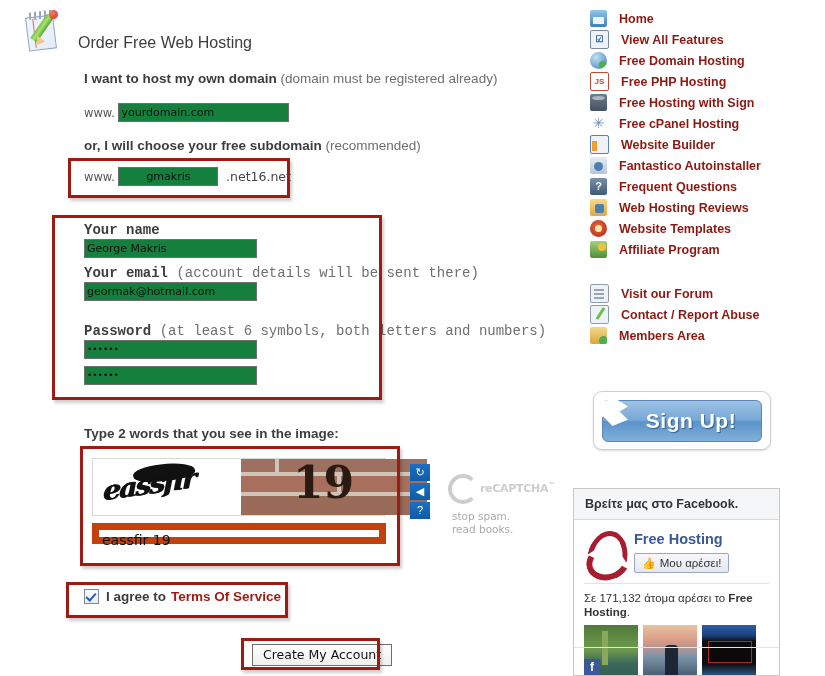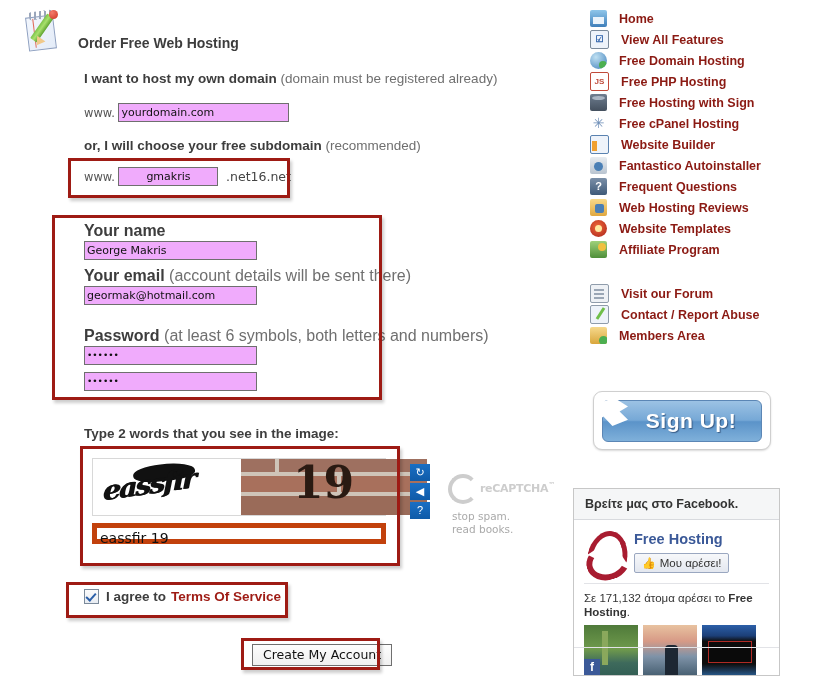--- a/index.html
+++ b/index.html
@@ -80,42 +80,42 @@
   }
   #notepad-icon .eraser {
     position: absolute;
     left: 27px; top: 2px;
     width: 9px; height: 9px;
     background: radial-gradient(circle at 35% 30%, #f47b6b, #cc3322);
     border-radius: 50%;
   }
   #page-title {
     margin-left: 10px;
-    font-size: 14px;
-    font-weight: bold;
+    font-size: 16px;
+    font-weight: normal;
     color: #3d3d3d;
     margin-top: 24px;
   }
 
   .section-head {
     font-size: 13.5px;
     color: #3d3d3d;
   }
   .section-head b { font-weight: bold; }
   .section-head .muted { font-weight: normal; color: #6f6f6f; }
 
   .txt-input {
     border: 1px solid #6f6f6f;
     height: 15px;
     line-height: 15px;
     padding: 1px 2px;
     font-family: "DejaVu Sans", sans-serif;
     font-size: 11px;
     color: #111;
-    background: #f0abfc;
+    background: #15803d;
     box-sizing: content-box;
     display: inline-block;
     vertical-align: middle;
   }
   .www-label {
     font-family: "DejaVu Sans", sans-serif;
     font-size: 11.5px;
     color: #555;
     vertical-align: middle;
   }
@@ -139,25 +139,26 @@
 
   #own-domain-head { position: absolute; left: 84px; top: 71px; text-align: center; }
   #own-domain-row  { position: absolute; left: 84px; top: 103px; }
   #subdomain-head  { position: absolute; left: 84px; top: 138px; }
   #subdomain-row   { position: absolute; left: 84px; top: 167px; }
 
   #redbox-subdomain { left: 68px; top: 158px; width: 222px; height: 40px; }
 
   #details-block { position: absolute; left: 84px; top: 222px; }
   .field-label {
-    font-size: 16px;
+    font-size: 14px;
     color: #3d3d3d;
     font-weight: bold;
     display: block;
     margin-bottom: 1px;
+    font-family: Liberation Mono, monospace;
   }
   .field-label .muted { font-weight: normal; color: #6f6f6f; }
   .field-gap { height: 10px; }
   #redbox-details { left: 52px; top: 215px; width: 330px; height: 185px; }
 
   #captcha-head { position: absolute; left: 84px; top: 426px; }
   #captcha-panel {
     position: absolute;
     left: 92px; top: 458px;
     width: 296px;
@@ -233,21 +234,21 @@
     font-size: 44px;
     color: #2a1a12;
     z-index: 2;
     filter: blur(0.4px);
   }
   #captcha-answer {
     margin-top: 7px;
     width: 294px;
     height: 21px;
     line-height: 21px;
-    border: 5px solid #c2410c;
+    border: 7px solid #c2410c;
     background: #fff;
     font-family: "DejaVu Sans", sans-serif;
     font-size: 14px;
     color: #111;
     padding: 0 3px;
     box-sizing: border-box;
   }
   #redbox-captcha { left: 80px; top: 446px; width: 320px; height: 120px; }
 
   #recaptcha-side {

